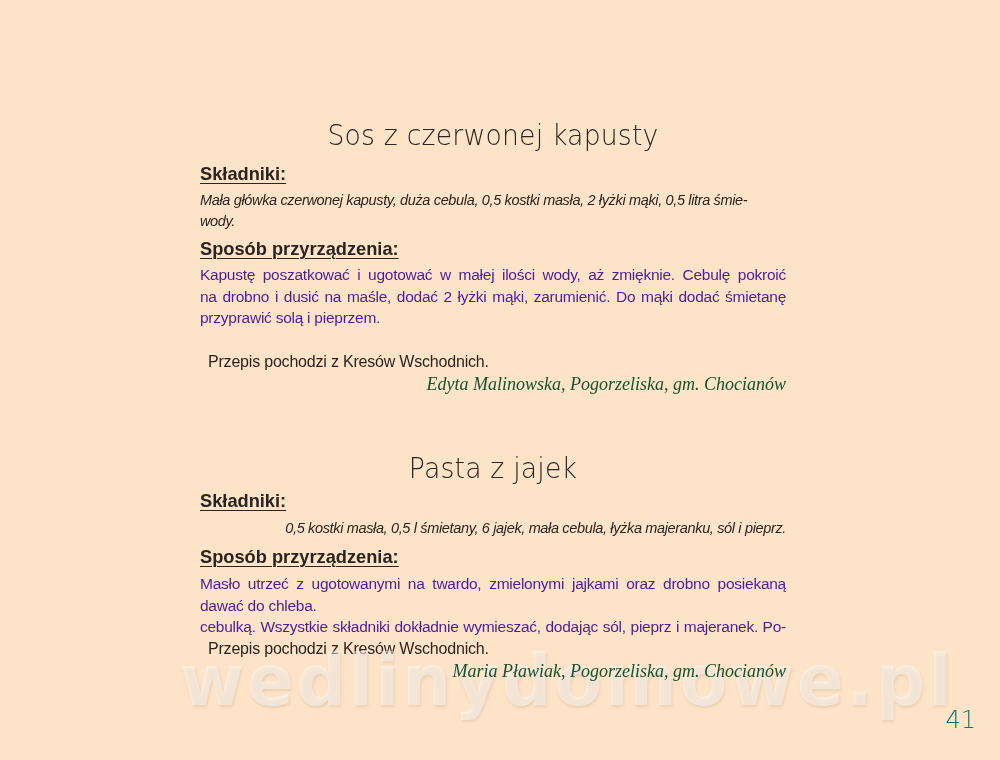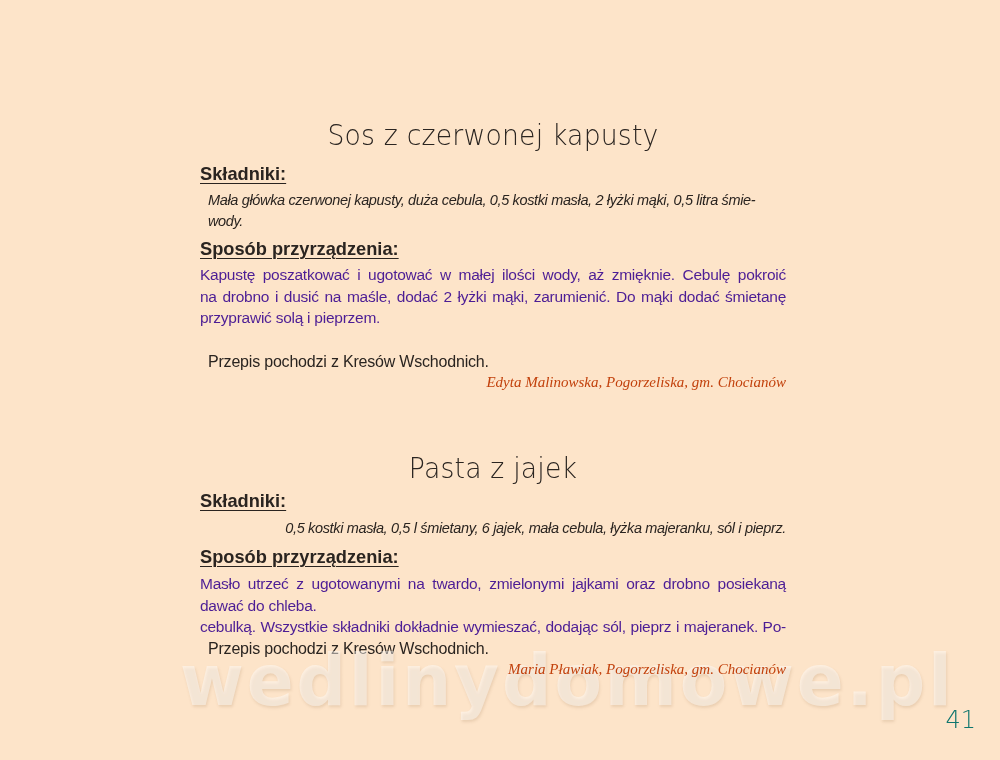--- a/index.html
+++ b/index.html
@@ -18,33 +18,33 @@
       transform: scaleX(0.92);
     }
     .section-heading {
       font-size: 19px; margin: 0; display: inline-block;
       text-decoration: underline; text-underline-offset: 3px;
       text-decoration-thickness: 1px; color: #2a2420;
       transform: scaleX(0.96); transform-origin: left;
     }
     .ingredients {
       font-style: italic; font-size: 14.5px; line-height: 21px;
-      margin: 2px 0 0 8px; letter-spacing: -0.35px; color: #2a2420;
+      margin: 2px 0 0 0; letter-spacing: -0.35px; color: #2a2420;
     }
     .body-text {
       font-size: 15.5px; line-height: 21.5px; margin: 0;
       text-align: justify; letter-spacing: -0.25px; color: #4c1d95;
     }
     .origin {
       font-size: 16px; margin: 2px 0 0 8px; letter-spacing: -0.2px; color: #2a2420;
     }
     .author {
       font-family: "Liberation Serif", "DejaVu Serif", serif;
-      font-style: italic; font-size: 15px; text-align: right;
-      margin: 0; color: #c2410c;
+      font-style: italic; font-size: 18px; text-align: right;
+      margin: 0; color: #14532d;
     }
     .row { position: absolute; left: 0; right: 16px; }
     .watermark {
       position: absolute; left: 180px; top: 638px;
       font-family: "DejaVu Sans", sans-serif; font-weight: bold;
       font-size: 72px; letter-spacing: 3px;
       color: rgba(255,255,255,0.45);
       text-shadow: 1px 2px 3px rgba(150,110,70,0.18);
       white-space: nowrap; pointer-events: none;
       transform: scaleX(0.96); transform-origin: left;

